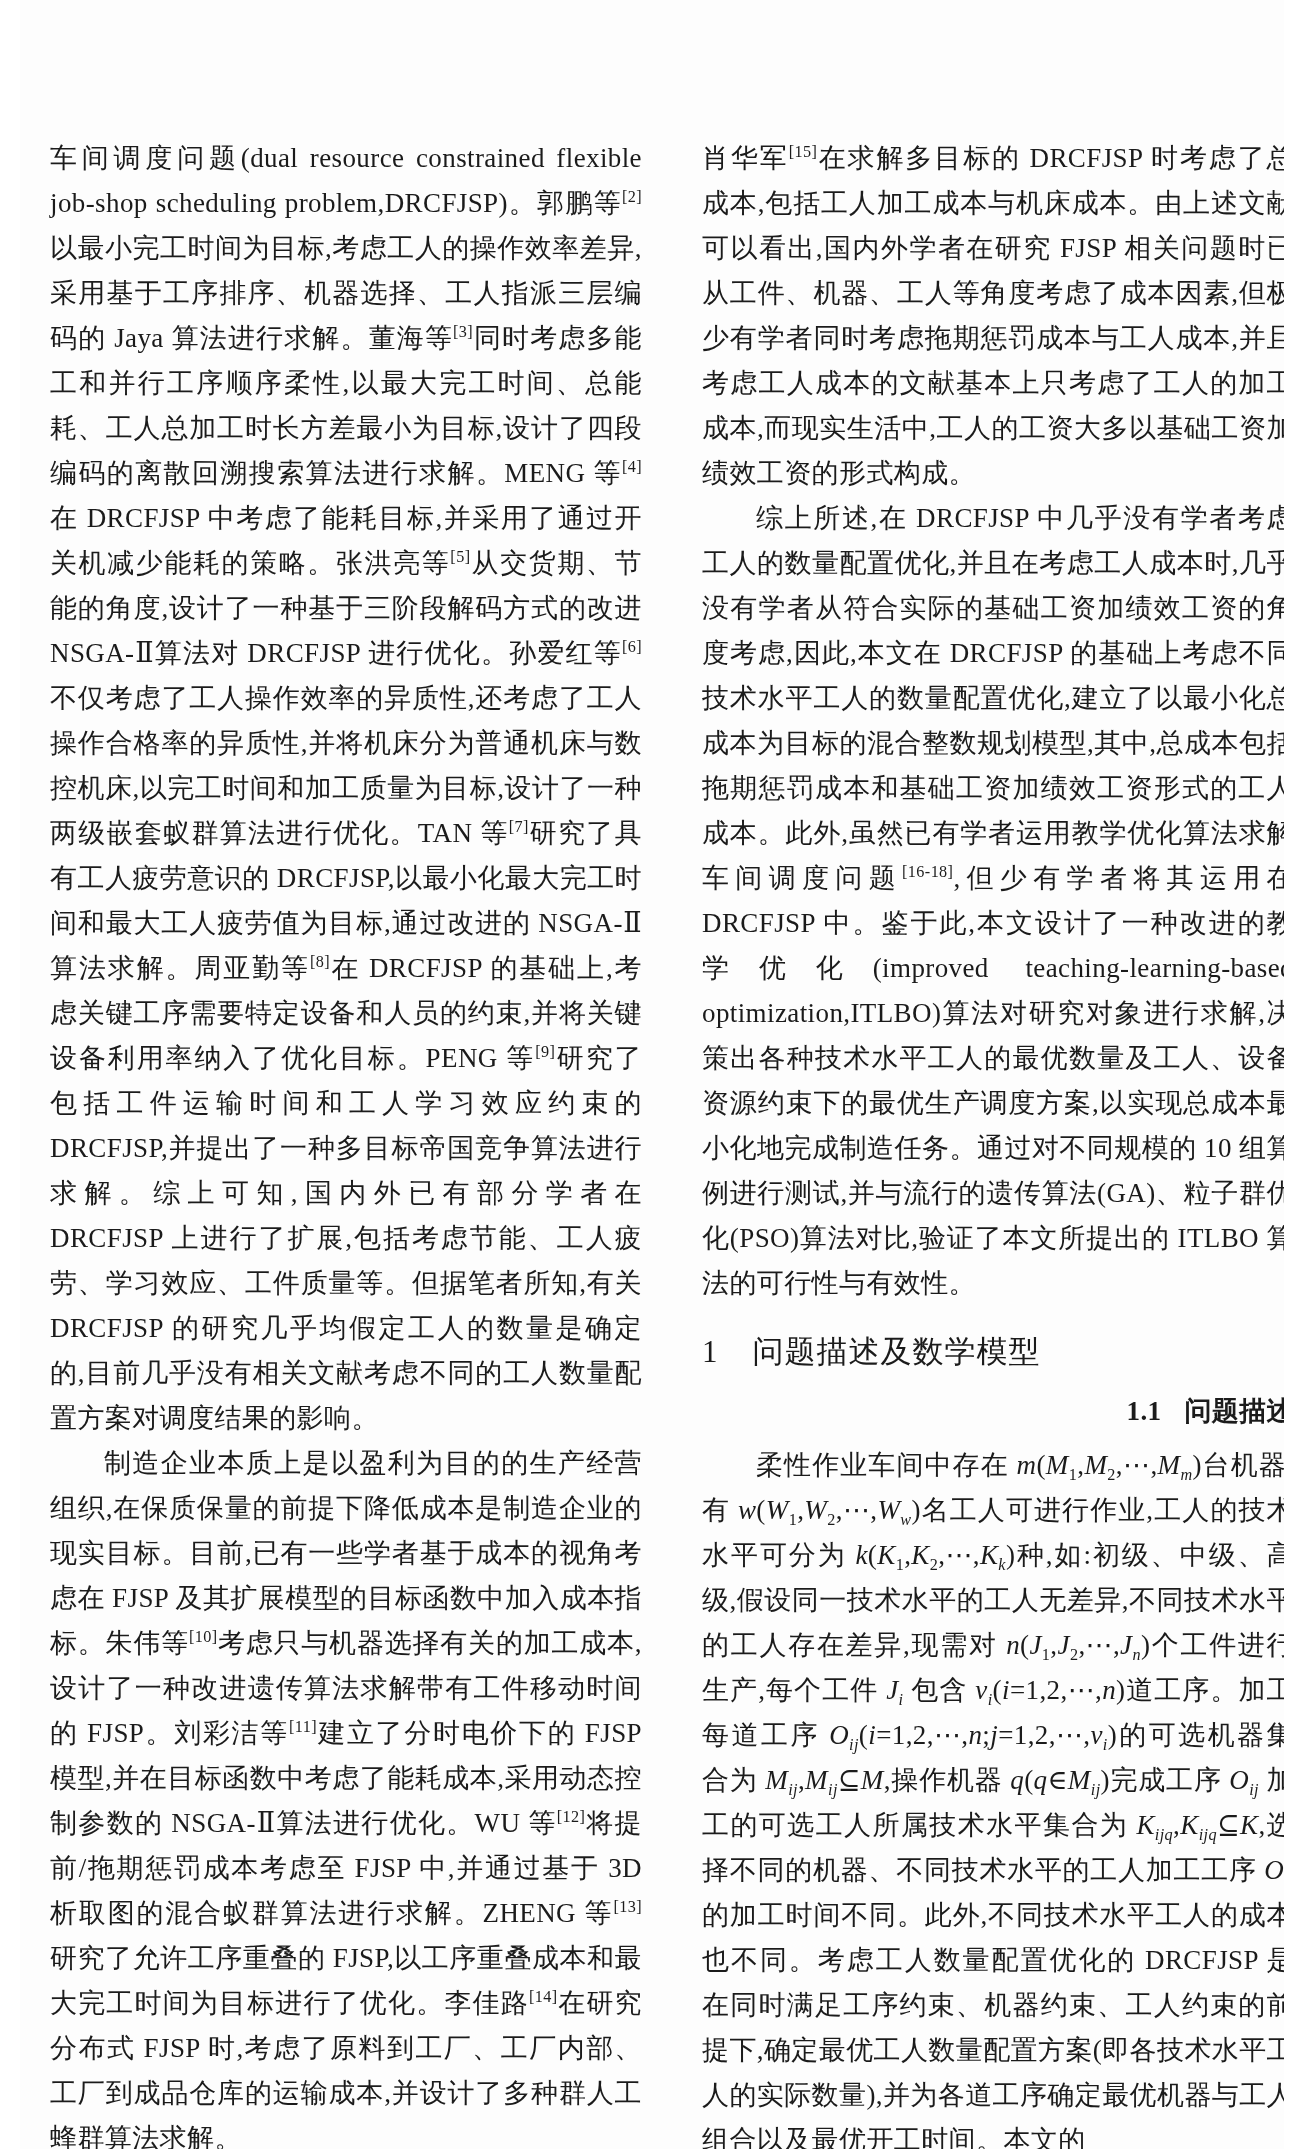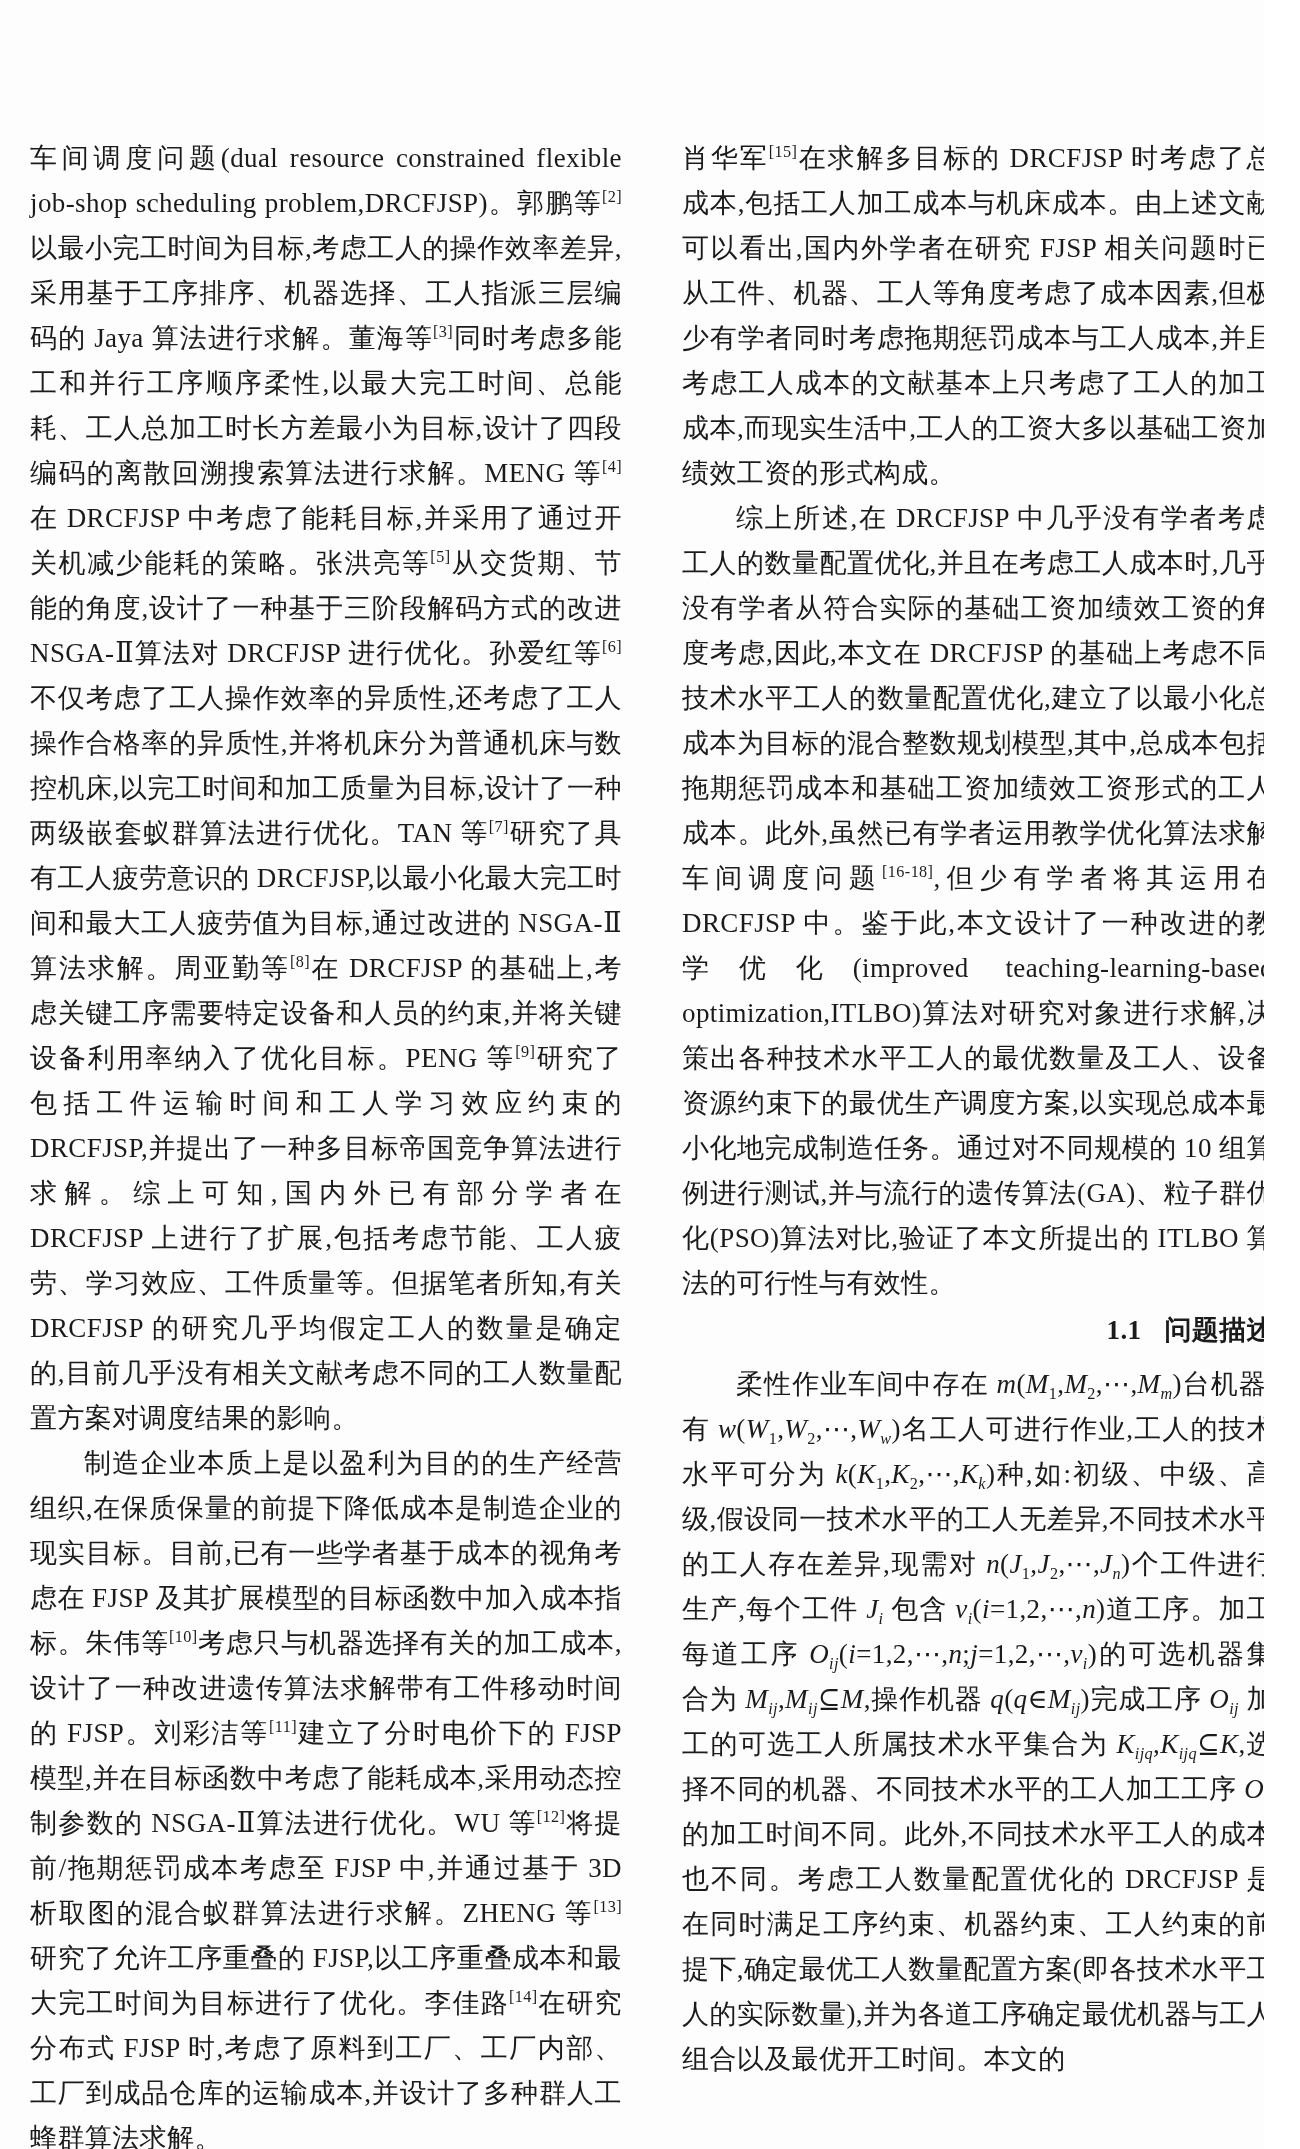--- a/index.html
+++ b/index.html
@@ -4,20 +4,21 @@
 <style>
   html, body { margin: 0; padding: 0; background: #ffffff; }
   .page {
     position: relative;
     width: 1264px;
     height: 2149px;
     background: #fdfdfd;
     overflow: hidden;
     font-family: "Liberation Serif", "DejaVu Serif", serif;
     color: #1b1b1b;
+    margin-left: 20px;
   }
   .col {
     position: absolute;
     top: 136px;
     width: 592px;
     font-size: 27px;
     line-height: 45px;
     text-align: justify;
     text-justify: inter-character;
     letter-spacing: 0.4px;
@@ -57,20 +58,23 @@
 
   <div class="col col-left">
     <p class="para">车间调度问题(dual resource constrained flexible job-shop scheduling problem,DRCFJSP)。郭鹏等<sup>[2]</sup>以最小完工时间为目标,考虑工人的操作效率差异,采用基于工序排序、机器选择、工人指派三层编码的 Jaya 算法进行求解。董海等<sup>[3]</sup>同时考虑多能工和并行工序顺序柔性,以最大完工时间、总能耗、工人总加工时长方差最小为目标,设计了四段编码的离散回溯搜索算法进行求解。MENG 等<sup>[4]</sup>在 DRCFJSP 中考虑了能耗目标,并采用了通过开关机减少能耗的策略。张洪亮等<sup>[5]</sup>从交货期、节能的角度,设计了一种基于三阶段解码方式的改进 NSGA-Ⅱ算法对 DRCFJSP 进行优化。孙爱红等<sup>[6]</sup>不仅考虑了工人操作效率的异质性,还考虑了工人操作合格率的异质性,并将机床分为普通机床与数控机床,以完工时间和加工质量为目标,设计了一种两级嵌套蚁群算法进行优化。TAN 等<sup>[7]</sup>研究了具有工人疲劳意识的 DRCFJSP,以最小化最大完工时间和最大工人疲劳值为目标,通过改进的 NSGA-Ⅱ算法求解。周亚勤等<sup>[8]</sup>在 DRCFJSP 的基础上,考虑关键工序需要特定设备和人员的约束,并将关键设备利用率纳入了优化目标。PENG 等<sup>[9]</sup>研究了包括工件运输时间和工人学习效应约束的 DRCFJSP,并提出了一种多目标帝国竞争算法进行求解。综上可知,国内外已有部分学者在 DRCFJSP 上进行了扩展,包括考虑节能、工人疲劳、学习效应、工件质量等。但据笔者所知,有关 DRCFJSP 的研究几乎均假定工人的数量是确定的,目前几乎没有相关文献考虑不同的工人数量配置方案对调度结果的影响。</p>
     <p class="para indent">制造企业本质上是以盈利为目的的生产经营组织,在保质保量的前提下降低成本是制造企业的现实目标。目前,已有一些学者基于成本的视角考虑在 FJSP 及其扩展模型的目标函数中加入成本指标。朱伟等<sup>[10]</sup>考虑只与机器选择有关的加工成本,设计了一种改进遗传算法求解带有工件移动时间的 FJSP。刘彩洁等<sup>[11]</sup>建立了分时电价下的 FJSP 模型,并在目标函数中考虑了能耗成本,采用动态控制参数的 NSGA-Ⅱ算法进行优化。WU 等<sup>[12]</sup>将提前/拖期惩罚成本考虑至 FJSP 中,并通过基于 3D 析取图的混合蚁群算法进行求解。ZHENG 等<sup>[13]</sup>研究了允许工序重叠的 FJSP,以工序重叠成本和最大完工时间为目标进行了优化。李佳路<sup>[14]</sup>在研究分布式 FJSP 时,考虑了原料到工厂、工厂内部、工厂到成品仓库的运输成本,并设计了多种群人工蜂群算法求解。</p>
   </div>
 
   <div class="col col-right">
     <p class="para">肖华军<sup>[15]</sup>在求解多目标的 DRCFJSP 时考虑了总成本,包括工人加工成本与机床成本。由上述文献可以看出,国内外学者在研究 FJSP 相关问题时已从工件、机器、工人等角度考虑了成本因素,但极少有学者同时考虑拖期惩罚成本与工人成本,并且考虑工人成本的文献基本上只考虑了工人的加工成本,而现实生活中,工人的工资大多以基础工资加绩效工资的形式构成。</p>
     <p class="para indent">综上所述,在 DRCFJSP 中几乎没有学者考虑工人的数量配置优化,并且在考虑工人成本时,几乎没有学者从符合实际的基础工资加绩效工资的角度考虑,因此,本文在 DRCFJSP 的基础上考虑不同技术水平工人的数量配置优化,建立了以最小化总成本为目标的混合整数规划模型,其中,总成本包括拖期惩罚成本和基础工资加绩效工资形式的工人成本。此外,虽然已有学者运用教学优化算法求解车间调度问题<sup>[16-18]</sup>,但少有学者将其运用在 DRCFJSP 中。鉴于此,本文设计了一种改进的教学优化(improved teaching-learning-based optimization,ITLBO)算法对研究对象进行求解,决策出各种技术水平工人的最优数量及工人、设备资源约束下的最优生产调度方案,以实现总成本最小化地完成制造任务。通过对不同规模的 10 组算例进行测试,并与流行的遗传算法(GA)、粒子群优化(PSO)算法对比,验证了本文所提出的 ITLBO 算法的可行性与有效性。</p>
 
+    <h2 class="sec">
+      <span class="sec-num">1</span><span class="sec-title">问题描述及数学模型</span>
+    </h2>
 
     <h3 class="subsec">
       <span class="subsec-num">1.1</span><span class="subsec-title">问题描述</span>
     </h3>
 
     <p class="para indent">柔性作业车间中存在 <i>m</i>(<i>M</i><sub>1</sub>,<i>M</i><sub>2</sub>,⋯,<i>M</i><sub><i>m</i></sub>)台机器,有 <i>w</i>(<i>W</i><sub>1</sub>,<i>W</i><sub>2</sub>,⋯,<i>W</i><sub><i>w</i></sub>)名工人可进行作业,工人的技术水平可分为 <i>k</i>(<i>K</i><sub>1</sub>,<i>K</i><sub>2</sub>,⋯,<i>K</i><sub><i>k</i></sub>)种,如:初级、中级、高级,假设同一技术水平的工人无差异,不同技术水平的工人存在差异,现需对 <i>n</i>(<i>J</i><sub>1</sub>,<i>J</i><sub>2</sub>,⋯,<i>J</i><sub><i>n</i></sub>)个工件进行生产,每个工件 <i>J</i><sub><i>i</i></sub> 包含 <i>v</i><sub><i>i</i></sub>(<i>i</i>=1,2,⋯,<i>n</i>)道工序。加工每道工序 <i>O</i><sub><i>ij</i></sub>(<i>i</i>=1,2,⋯,<i>n</i>;<i>j</i>=1,2,⋯,<i>v</i><sub><i>i</i></sub>)的可选机器集合为 <i>M</i><sub><i>ij</i></sub>,<i>M</i><sub><i>ij</i></sub>⊆<i>M</i>,操作机器 <i>q</i>(<i>q</i>∈<i>M</i><sub><i>ij</i></sub>)完成工序 <i>O</i><sub><i>ij</i></sub> 加工的可选工人所属技术水平集合为 <i>K</i><sub><i>ijq</i></sub>,<i>K</i><sub><i>ijq</i></sub>⊆<i>K</i>,选择不同的机器、不同技术水平的工人加工工序 <i>O</i><sub><i>ij</i></sub> 的加工时间不同。此外,不同技术水平工人的成本也不同。考虑工人数量配置优化的 DRCFJSP 是在同时满足工序约束、机器约束、工人约束的前提下,确定最优工人数量配置方案(即各技术水平工人的实际数量),并为各道工序确定最优机器与工人组合以及最优开工时间。本文的</p>
   </div>
 
 </div>
 

